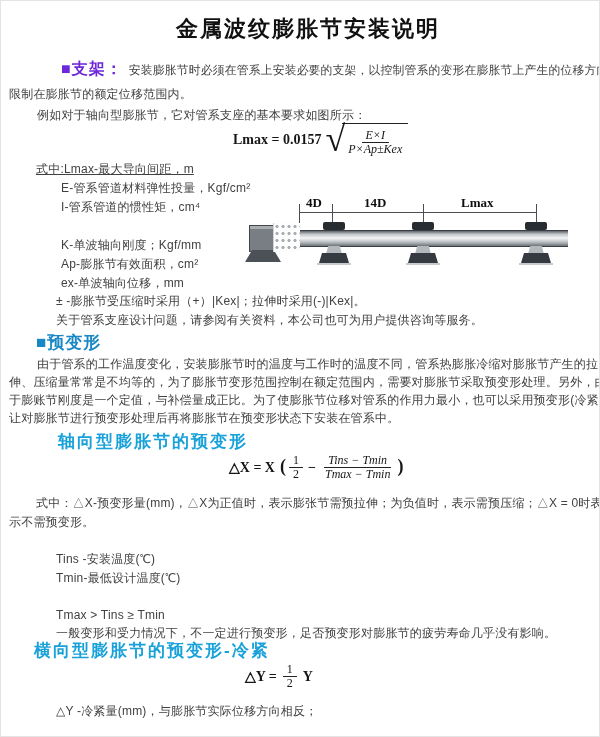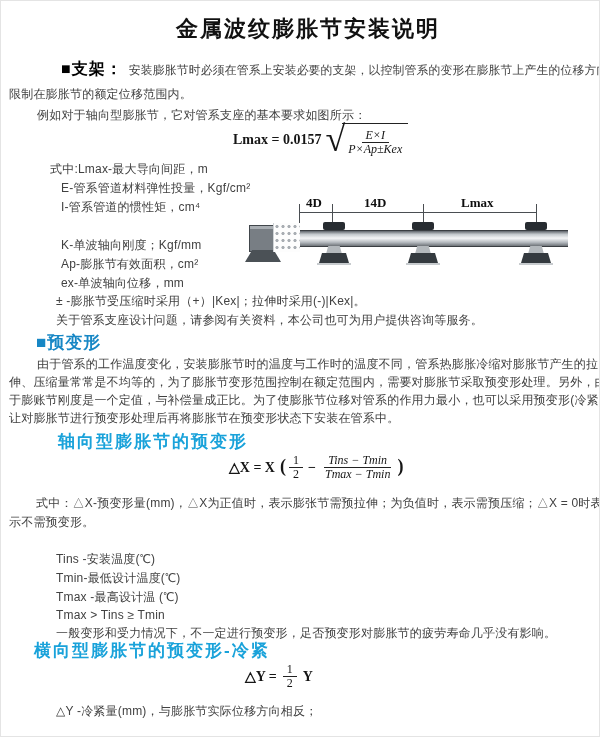--- a/index.html
+++ b/index.html
@@ -3,21 +3,21 @@
 <meta charset="utf-8">
 <style>
   html,body{margin:0;padding:0;background:#fff;}
   .page{position:relative;width:600px;height:737px;background:#ffffff;
         border:1px solid #e4e4e4;box-sizing:border-box;overflow:hidden;
         font-family:"Liberation Sans",sans-serif;color:#3c3c3c;}
   .abs{position:absolute;white-space:nowrap;}
   .title{left:16px;right:0;text-align:center;font-size:22px;font-weight:bold;color:#111;letter-spacing:2px;}
   .body12{font-size:12px;letter-spacing:.2px;line-height:16px;color:#414141;}
   .sec-h{font-weight:bold;color:#1787c5;font-size:17px;letter-spacing:1px;}
-  .sec-h-inline{font-weight:bold;color:#000000;font-size:16px;letter-spacing:1px;margin-right:6px;}
+  .sec-h-inline{font-weight:bold;color:#6d28d9;font-size:16px;letter-spacing:1px;margin-right:6px;}
   .sub-h{font-weight:bold;color:#19a2da;font-size:17px;letter-spacing:2px;}
   .rowline{display:flex;align-items:baseline;}
   
   .formula{display:flex;align-items:center;font-family:"Liberation Serif",serif;color:#161616;text-align:right;}
   .flhs{font-weight:bold;font-size:14px;margin-right:4px;}
   .frac{display:inline-flex;flex-direction:column;align-items:center;font-size:12px;line-height:13px;margin:0 2px;}
   .frac .fn{padding:0 4px;border-bottom:1px solid #222;}
   .frac .fd{padding:0 4px;}
   .ital{font-style:italic;}
   .sqrt{display:inline-flex;align-items:center;}
@@ -66,21 +66,21 @@
       <span class="rad">√</span>
       <span class="radicand">
         <span class="frac ital">
           <span class="fn">E×I</span>
           <span class="fd">P×Ap±Kex</span>
         </span>
       </span>
     </span>
   </div>
 
-  <div class="abs body12" style="left:49px;top:160px;">式中:Lmax-最大导向间距，m</div>
+  <div class="abs body12" style="left:35px;top:160px;text-decoration:underline;">式中:Lmax-最大导向间距，m</div>
   <div class="abs body12" style="left:60px;top:179px;">E-管系管道材料弹性投量，Kgf/cm²</div>
   <div class="abs body12" style="left:60px;top:198px;">I-管系管道的惯性矩，cm⁴</div>
   <div class="abs body12" style="left:60px;top:236px;">K-单波轴向刚度；Kgf/mm</div>
   <div class="abs body12" style="left:60px;top:255px;">Ap-膨胀节有效面积，cm²</div>
   <div class="abs body12" style="left:60px;top:274px;">ex-单波轴向位移，mm</div>
   <div class="abs body12" style="left:55px;top:292px;">± -膨胀节受压缩时采用（+）|Kex|；拉伸时采用(-)|Kex|。</div>
   <div class="abs body12" style="left:55px;top:311px;">关于管系支座设计问题，请参阅有关资料，本公司也可为用户提供咨询等服务。</div>
 
   <div class="abs diagram">
     <div class="dg dimline"></div>
@@ -133,21 +133,20 @@
       <span class="fn">Tins − Tmin</span>
       <span class="fd">Tmax − Tmin</span>
     </span>
     <span class="paren">)</span>
   </div>
 
   <div class="abs body12" style="left:35px;top:494px;">式中：△X-预变形量(mm)，△X为正值时，表示膨张节需预拉伸；为负值时，表示需预压缩；△X = 0时表</div>
   <div class="abs body12" style="left:8px;top:513px;">示不需预变形。</div>
   <div class="abs body12" style="left:55px;top:550px;">Tins -安装温度(℃)</div>
   <div class="abs body12" style="left:55px;top:569px;">Tmin-最低设计温度(℃)</div>
-  <div class="abs body12" style="left:55px;top:588px;">Tmax -最高设计温 (℃)</div>
   <div class="abs body12" style="left:55px;top:606px;">Tmax &gt; Tins ≥ Tmin</div>
   <div class="abs body12" style="left:55px;top:624px;">一般变形和受力情况下，不一定进行预变形，足否预变形对膨胀节的疲劳寿命几乎没有影响。</div>
 
   <div class="abs sub-h" style="left:33px;top:638px;">横向型膨胀节的预变形-冷紧</div>
 
   <div class="abs formula" style="left:244px;top:662px;">
     <span class="flhs">△Y =</span>
     <span class="frac">
       <span class="fn">1</span>
       <span class="fd">2</span>

